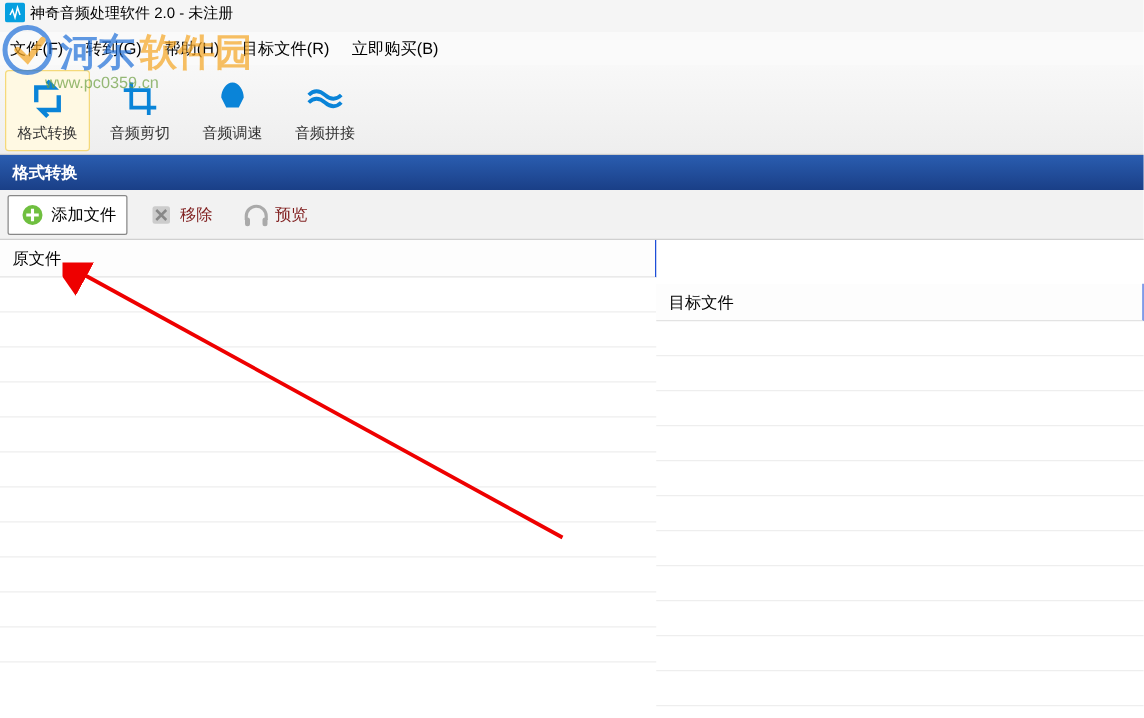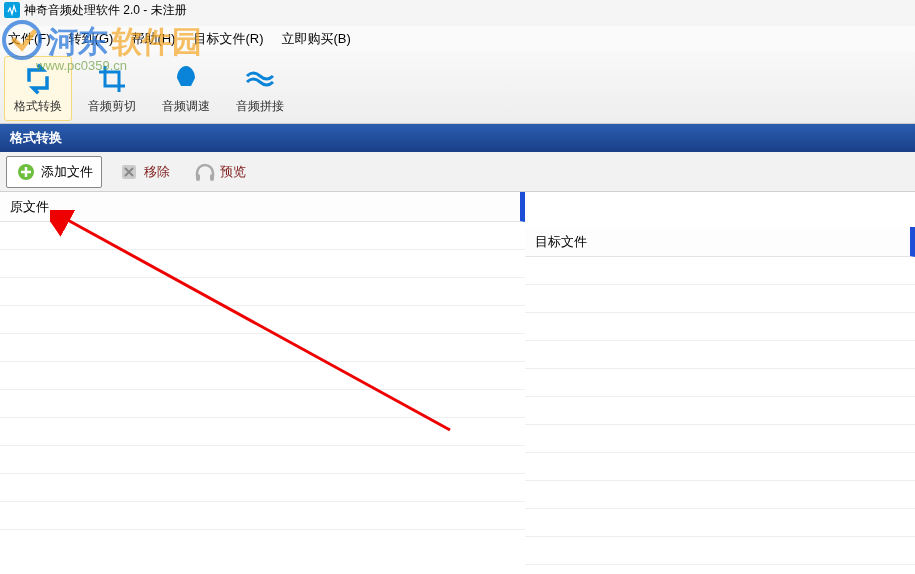--- a/index.html
+++ b/index.html
@@ -26,21 +26,21 @@
     .action-bar { height: 40px; background: #f2f2f2; border-bottom: 1px solid #d0d0d0; display: flex; align-items: center; padding: 4px 6px; gap: 8px; }
     .action-btn { display: flex; align-items: center; gap: 4px; padding: 4px 8px; font-size: 13px; cursor: pointer; border-radius: 2px; }
     .action-btn.highlighted { border: 1px solid #888; background: #fff; }
     .action-btn.disabled { color: #7f1d1d; }
     .action-icon { width: 22px; height: 22px; display: flex; align-items: center; justify-content: center; }
     
     .table-area { display: flex; height: calc(574px - 26px - 26px - 72px - 28px - 40px); }
     .table-col { position: relative; }
     .table-col.left { width: 525px; }
     .table-col.right { flex: 1; margin-top: 35px; }
-    .col-header { height: 30px; padding: 6px 10px; font-size: 13px; border-bottom: 1px solid #e3e3e3; border-right: 5px solid #1d4ed8; background: #fdfdfd; }
+    .col-header { height: 30px; padding: 6px 10px; font-size: 13px; border-bottom: 1px solid #e3e3e3; border-right: 1px solid #1d4ed8; background: #fdfdfd; }
     .rows { height: calc(100% - 30px); }
     .row-line { height: 28px; border-bottom: 1px solid #eeeeee; }
     
     .arrow-annotation { position: absolute; top: 210px; left: 50px; z-index: 20; pointer-events: none; }
 
     svg { display: block; }
   </style>
 </head>
 <body>
 

